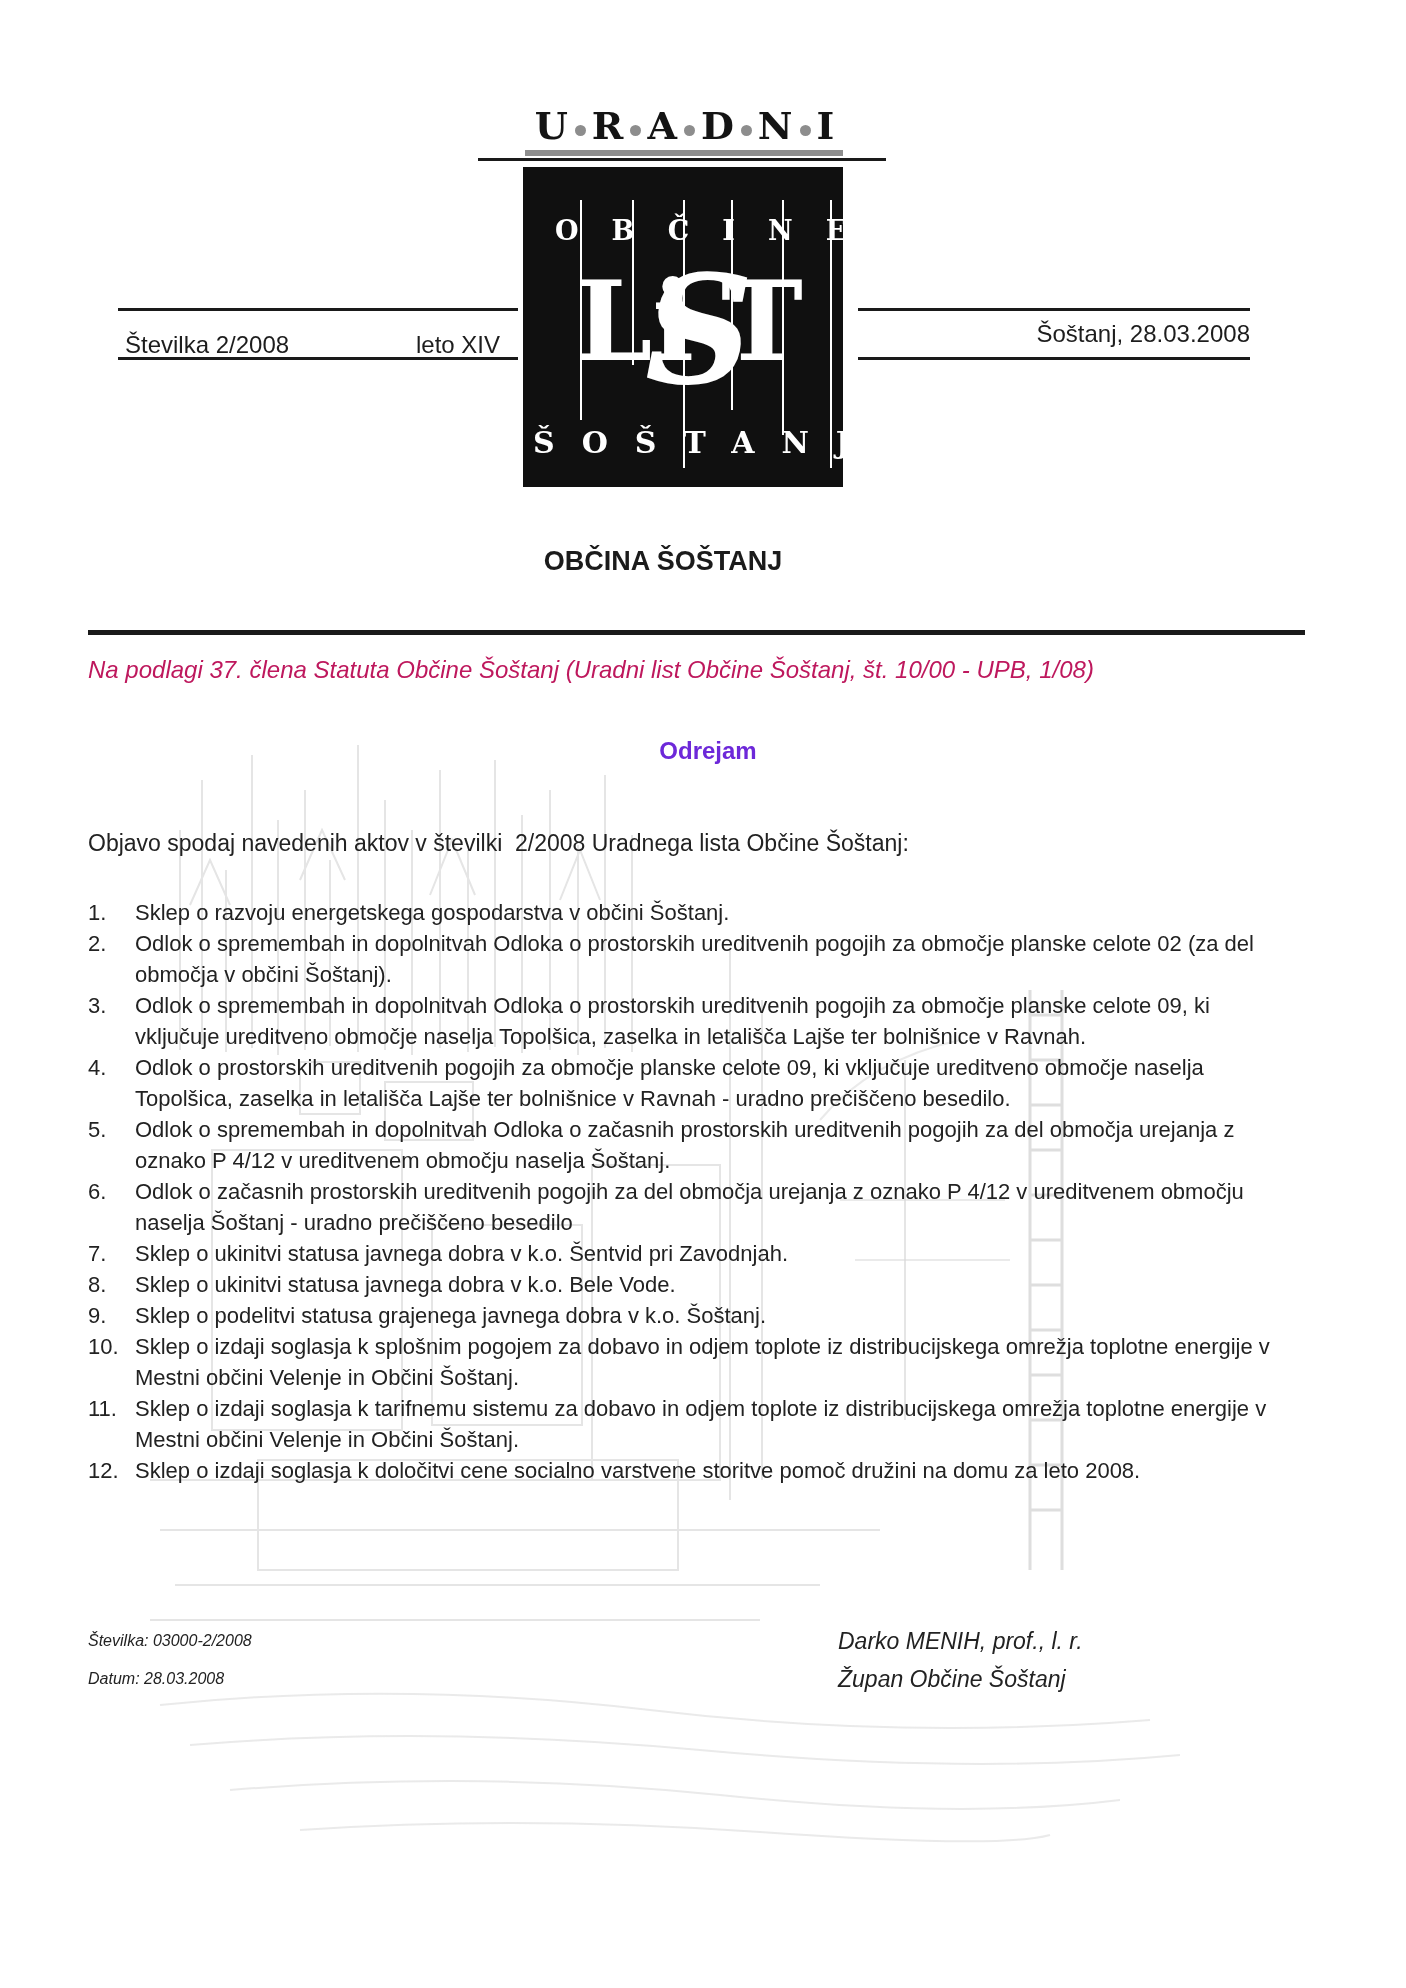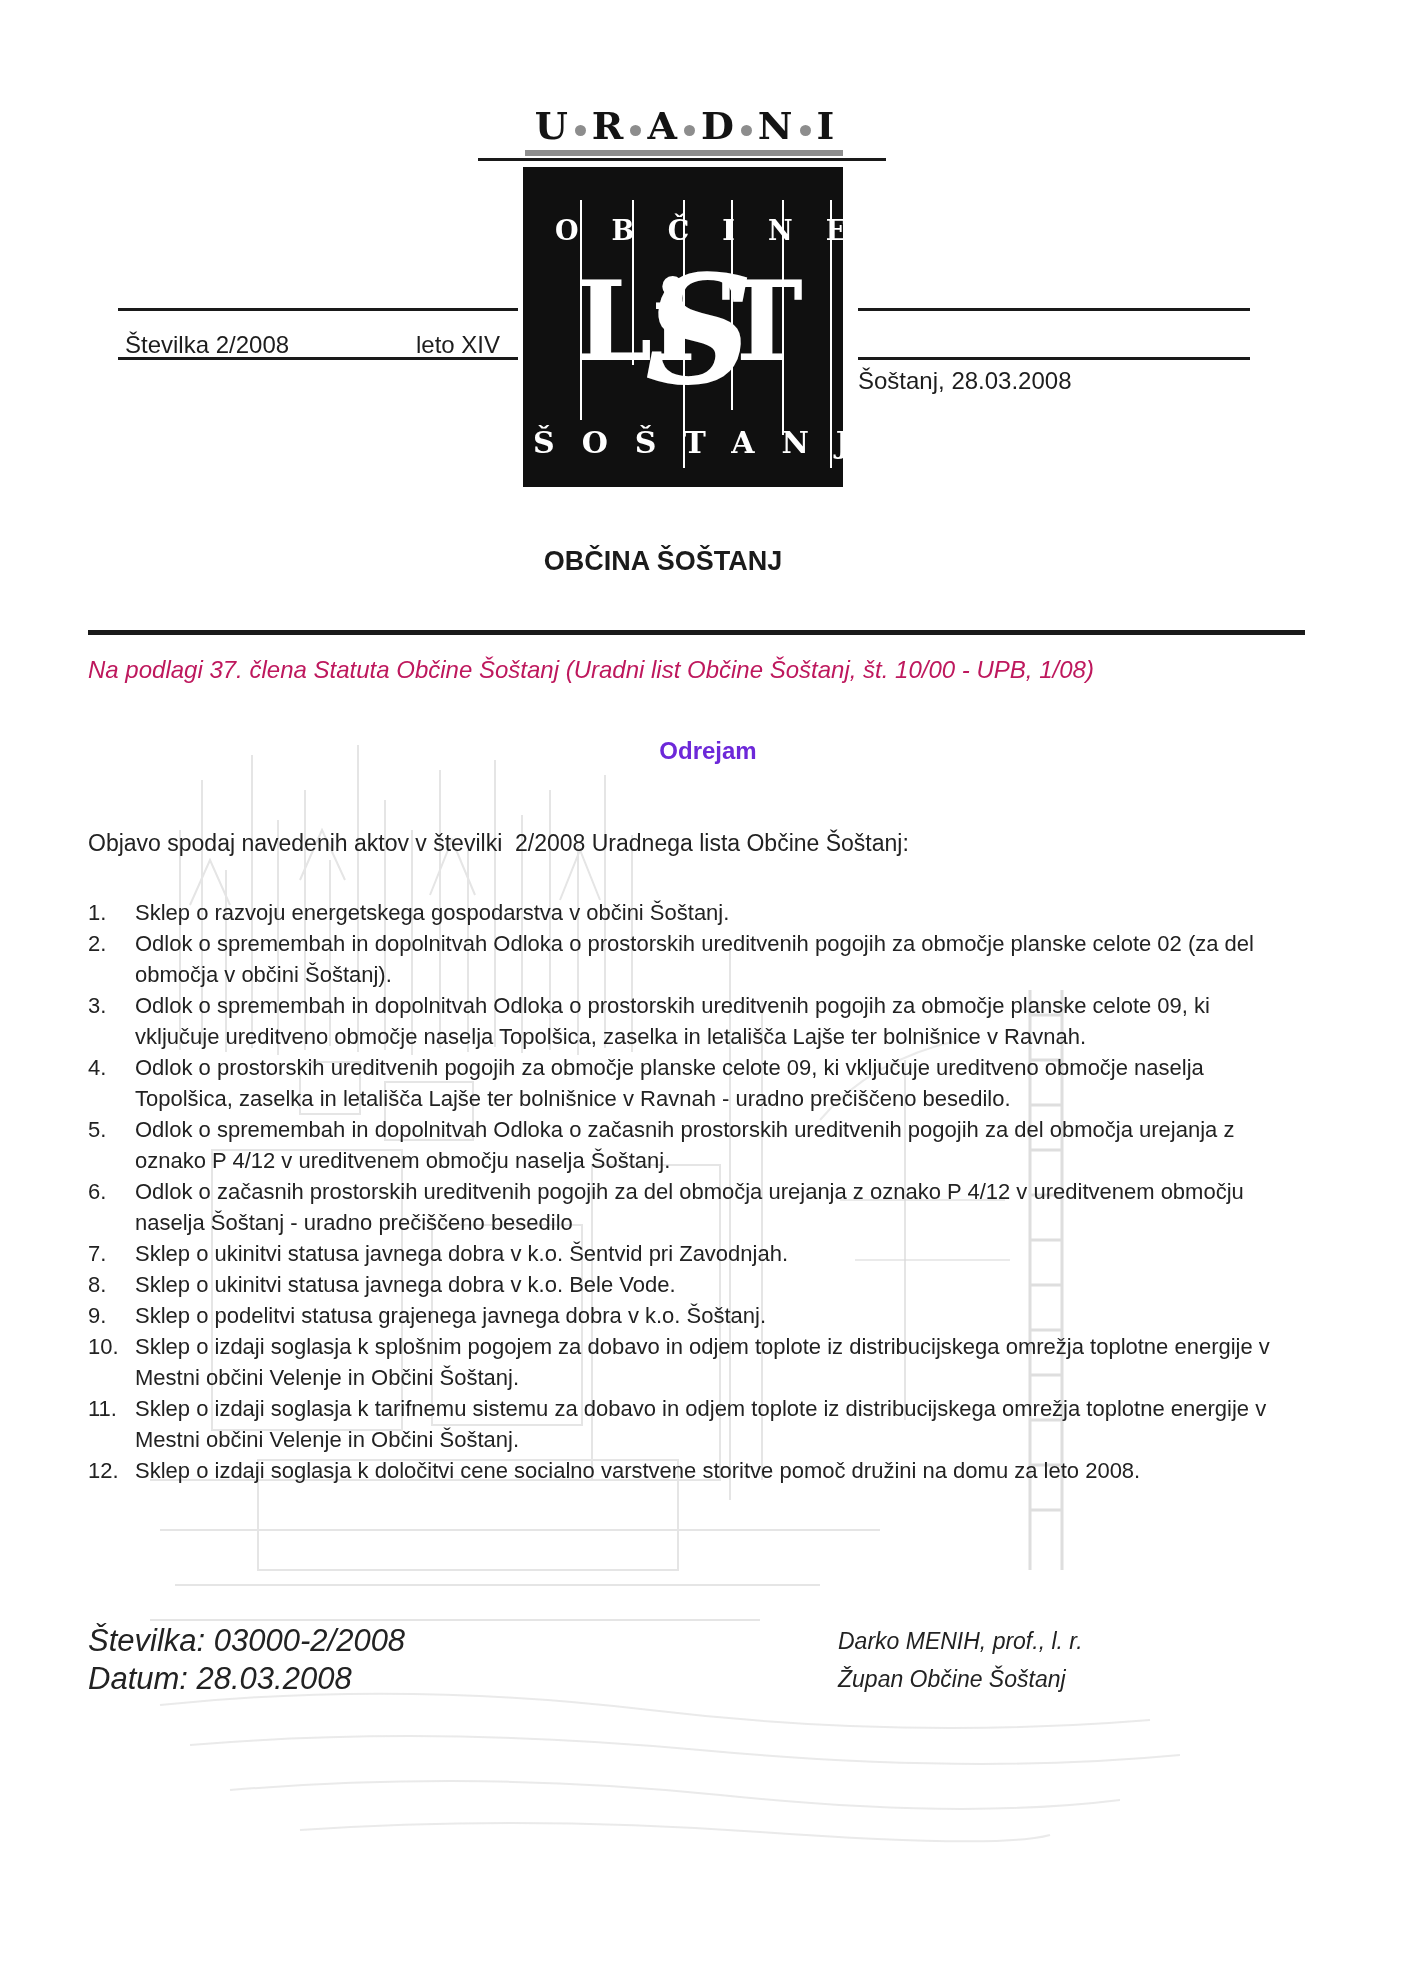--- a/index.html
+++ b/index.html
@@ -50,21 +50,21 @@
   
   .band{position:absolute;z-index:2;font-size:24px;color:#1d1d1d;}
   .band .bline{position:absolute;left:0;right:0;height:3px;background:#1a1a1a;}
   .band .btext{
     position:absolute;left:0;right:0;top:12px;display:flex;
     justify-content:space-between;align-items:center;white-space:nowrap;
   }
   #band-left{left:118px;top:308px;width:400px;height:52px;}
   #band-left .btext{padding:0 18px 0 7px;margin-top:11px;}
   #band-right{left:858px;top:308px;width:392px;height:52px;}
-  #band-right .btext{margin-top:47px;}
+  #band-right .btext{justify-content:flex-end;}
   .bline.top{top:0;}
   .bline.bottom{top:49px;}
   
   .doc-heading{
     position:absolute;left:88px;top:545px;width:1150px;z-index:2;
     text-align:center;font-weight:700;font-size:27px;line-height:33px;color:#1b1b1b;
   }
   .thick-rule{position:absolute;left:88px;top:630px;width:1217px;height:5px;background:#1a1a1a;z-index:2;}
   .legal-basis{
     position:absolute;left:88px;top:656px;width:1220px;z-index:2;
@@ -78,21 +78,21 @@
     position:absolute;left:88px;top:830px;width:1240px;z-index:2;
     font-size:23px;color:#222;white-space:pre-wrap;
   }
   .acts-list{position:absolute;left:88px;top:897px;width:1202px;z-index:2;}
   .li-row{display:flex;font-size:22px;line-height:31px;color:#222;}
   .li-num{flex:0 0 47px;}
   .li-text{flex:1 1 auto;max-width:1150px;}
   
   .footer-left{
     position:absolute;left:88px;top:1622px;z-index:2;
-    font-style:italic;font-size:31px;line-height:38px;color:#222;
+    font-style:italic;font-size:16px;line-height:38px;color:#222;
   }
   .footer-right{
     position:absolute;left:838px;top:1622px;z-index:2;
     font-style:italic;font-size:23px;line-height:38px;color:#222;
   }
 </style>
 </head>
 <body>
 
 <div id="page">

